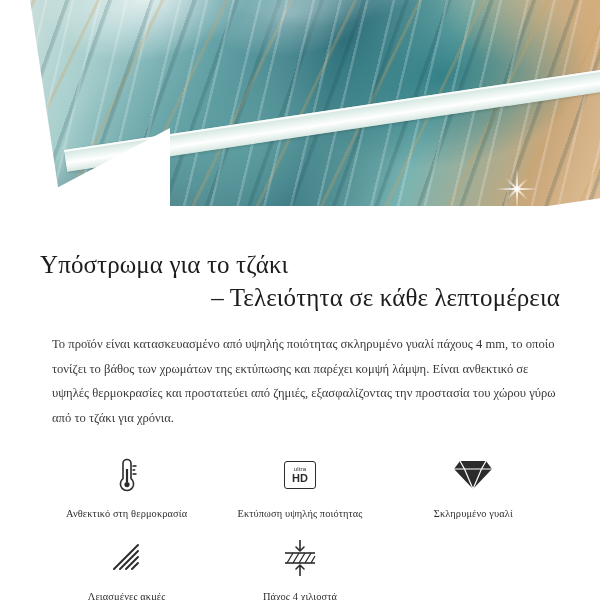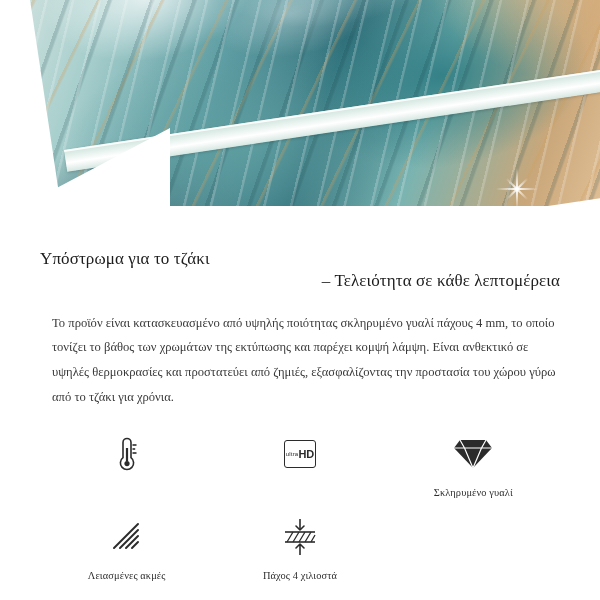--- a/index.html
+++ b/index.html
@@ -136,21 +136,21 @@
   .sparkle .s3 { width: 30px; height: 1.5px; margin-left: -15px; margin-top: -0.75px; transform: rotate(45deg); }
   .sparkle .s4 { width: 30px; height: 1.5px; margin-left: -15px; margin-top: -0.75px; transform: rotate(-45deg); }
 
   
   .content {
     position: relative;
     padding: 16px 40px 0 40px;
   }
   .headline {
     font-family: "Liberation Serif", serif;
-    font-size: 17px;
+    font-size: 25px;
     line-height: 1.32;
     color: #1c1c1c;
     font-weight: 400;
     letter-spacing: 0.1px;
     margin: 14px 0 0 0;
   }
   .headline .line2 {
     display: block;
     text-align: right;
   }
@@ -196,21 +196,21 @@
     text-align: center;
     line-height: 1.3;
     letter-spacing: 0.1px;
   }
   .hd-badge {
     width: 30px;
     height: 26px;
     border: 1.6px solid #2b2b2b;
     border-radius: 3px;
     display: flex;
-    flex-direction: row;
+    flex-direction: column;
     align-items: center;
     justify-content: center;
     line-height: 1;
     font-family: "Liberation Sans", sans-serif;
   }
   .hd-badge .ultra {
     font-size: 6px;
     letter-spacing: 0.2px;
     color: #2b2b2b;
   }
@@ -257,29 +257,31 @@
         <div class="feature-icon">
           <svg width="26" height="40" viewBox="0 0 26 40" fill="none" stroke="#2b2b2b" stroke-width="1.6">
             <path d="M13 4.5c-2.2 0-4 1.8-4 4v15.2a6.6 6.6 0 1 0 8 0V8.5c0-2.2-1.8-4-4-4z"></path>
             <circle cx="13" cy="29.6" r="2.6" fill="#2b2b2b" stroke="none"></circle>
             <line x1="13" y1="14" x2="13" y2="27.5" stroke-width="2.2"></line>
             <line x1="18.5" y1="11" x2="22.5" y2="11"></line>
             <line x1="18.5" y1="15" x2="21.2" y2="15"></line>
             <line x1="18.5" y1="19" x2="22.5" y2="19"></line>
           </svg>
         </div>
+        <div class="feature-label">Ανθεκτικό στη θερμοκρασία</div>
       </div>
 
       <div class="feature">
         <div class="feature-icon">
           <div class="hd-badge">
             <span class="ultra">ultra</span>
             <span class="hd">HD</span>
           </div>
         </div>
+        <div class="feature-label">Εκτύπωση υψηλής ποιότητας</div>
       </div>
 
 
       <div class="feature">
         <div class="feature-icon">
           <svg width="40" height="34" viewBox="0 0 40 34">
             <path d="M7 3h26l6 8-19 20L1 11 7 3z" fill="#2b2b2b"></path>
             <path d="M7 3l4.5 8L20 31M33 3l-4.5 8L20 31M1 11h38" fill="none" stroke="#ffffff" stroke-width="1.2"></path>
           </svg>
         </div>

